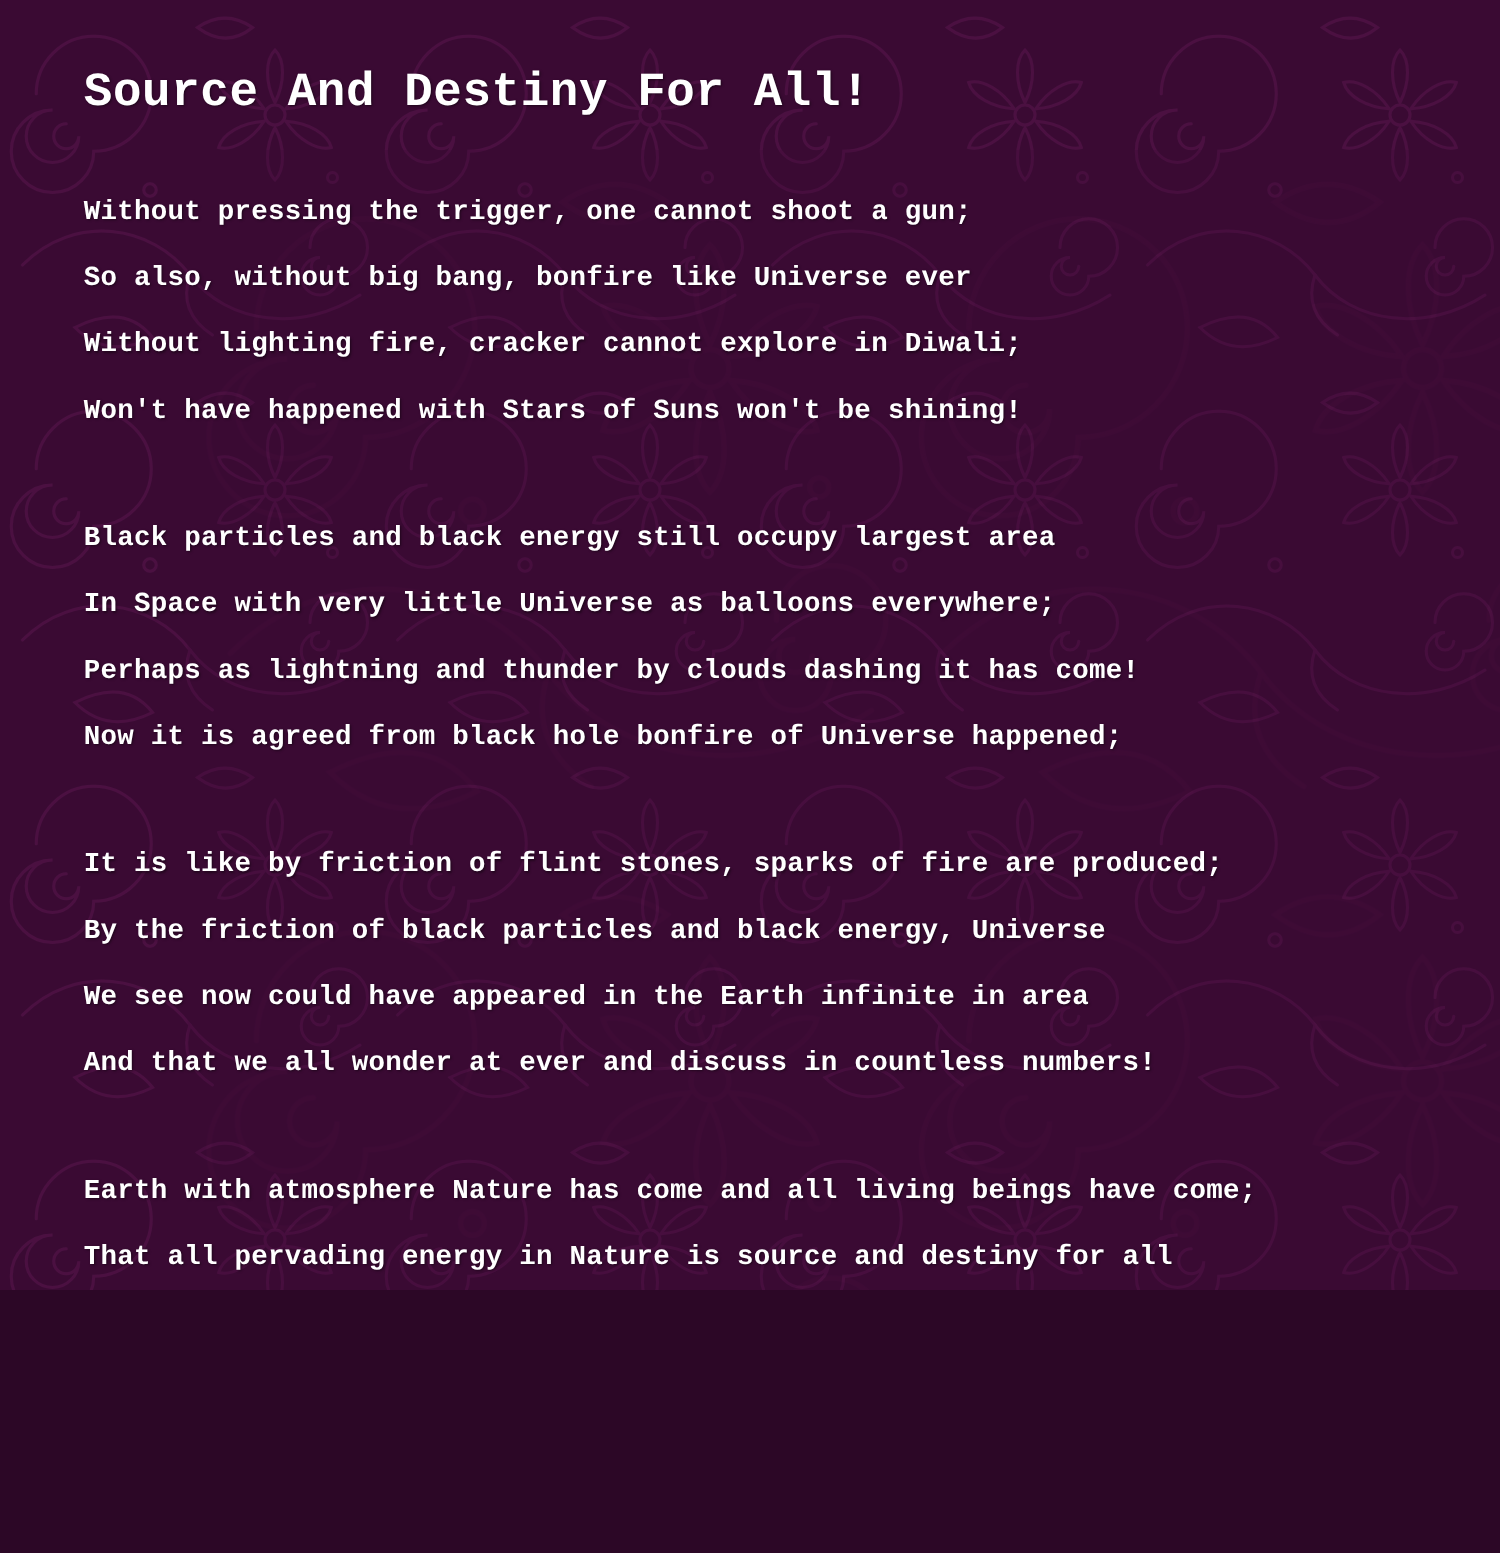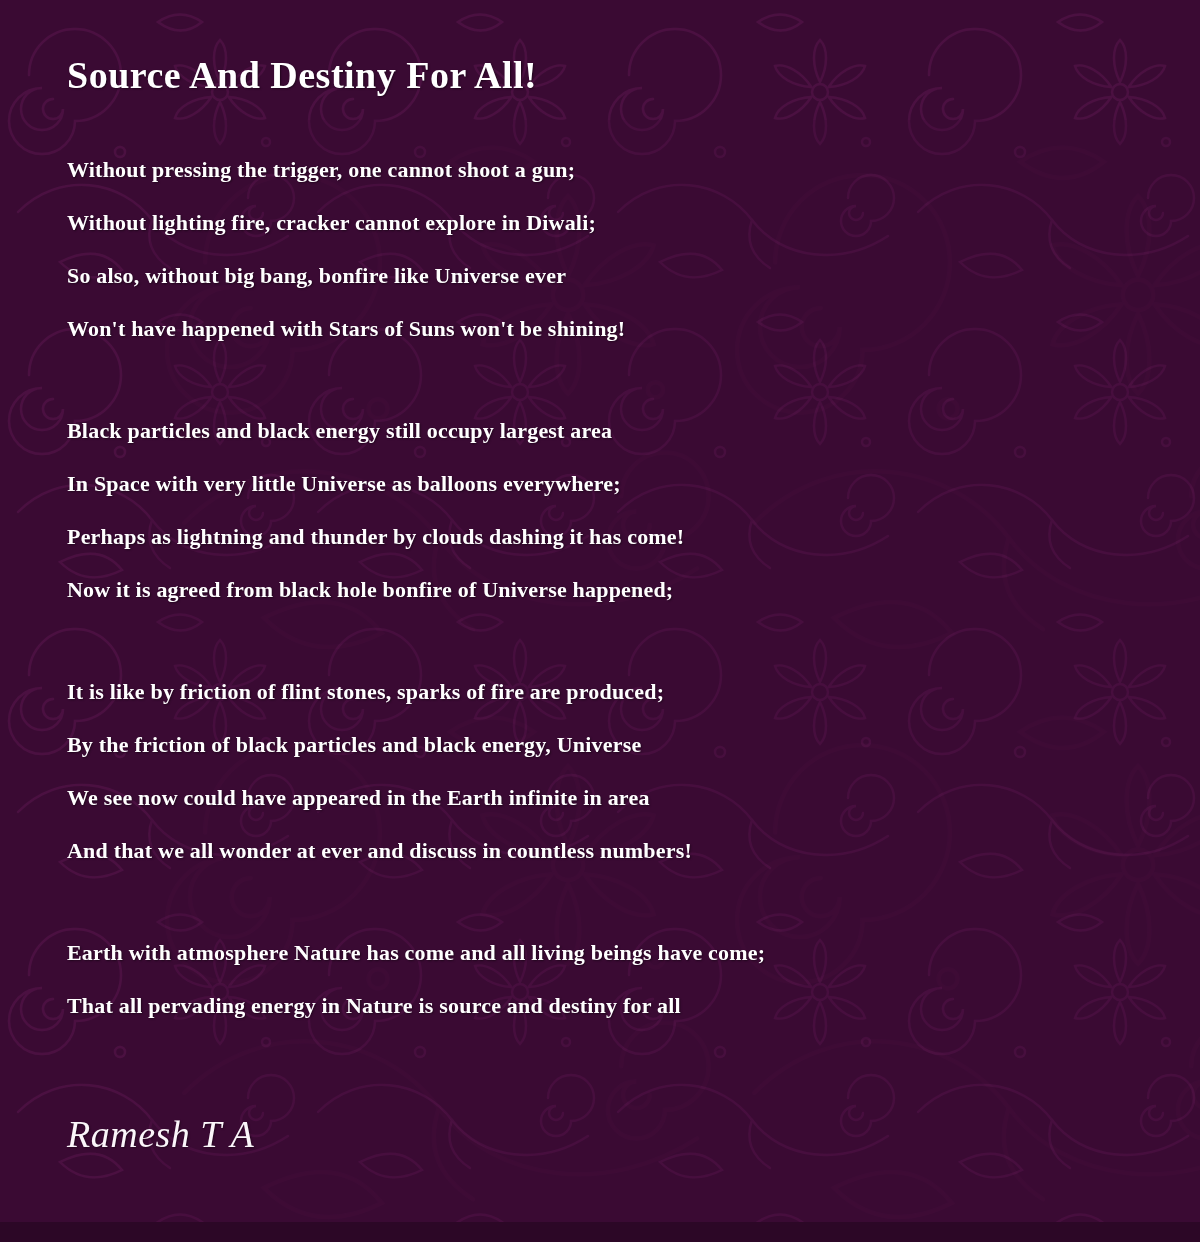--- a/index.html
+++ b/index.html
@@ -3,24 +3,24 @@
 <meta charset="utf-8">
 <style>
   html, body {
     margin: 0;
     padding: 0;
     background: #2c0726;
   }
   .page {
     position: relative;
     width: 1200px;
-    height: 1222px;
+    height: 1032px;
     background: #0f172a;
     overflow: hidden;
-    font-family: Liberation Serif, serif;
+    font-family: Liberation Mono, monospace;
   }
   .bg-svg {
     position: absolute;
     left: 0;
     top: 0;
     width: 1200px;
     height: 1242px;
     display: block;
   }
   .content {
@@ -102,22 +102,22 @@
     </g>
     <rect y="1234" width="1200" height="8" fill="#2a0526" opacity="0.7"></rect>
   </svg>
 
   <div class="content">
 
     <h1 class="title">Source And Destiny For All!</h1>
 
     <div class="stanza">
       <div class="poem-line">Without pressing the trigger, one cannot shoot a gun;</div>
+      <div class="poem-line">So also, without big bang, bonfire like Universe ever</div>
       <div class="poem-line">Without lighting fire, cracker cannot explore in Diwali;</div>
-      <div class="poem-line">So also, without big bang, bonfire like Universe ever</div>
       <div class="poem-line">Won't have happened with Stars of Suns won't be shining!</div>
     </div>
 
     <div class="stanza">
       <div class="poem-line">Black particles and black energy still occupy largest area</div>
       <div class="poem-line">In Space with very little Universe as balloons everywhere;</div>
       <div class="poem-line">Perhaps as lightning and thunder by clouds dashing it has come!</div>
       <div class="poem-line">Now it is agreed from black hole bonfire of Universe happened;</div>
     </div>
 

